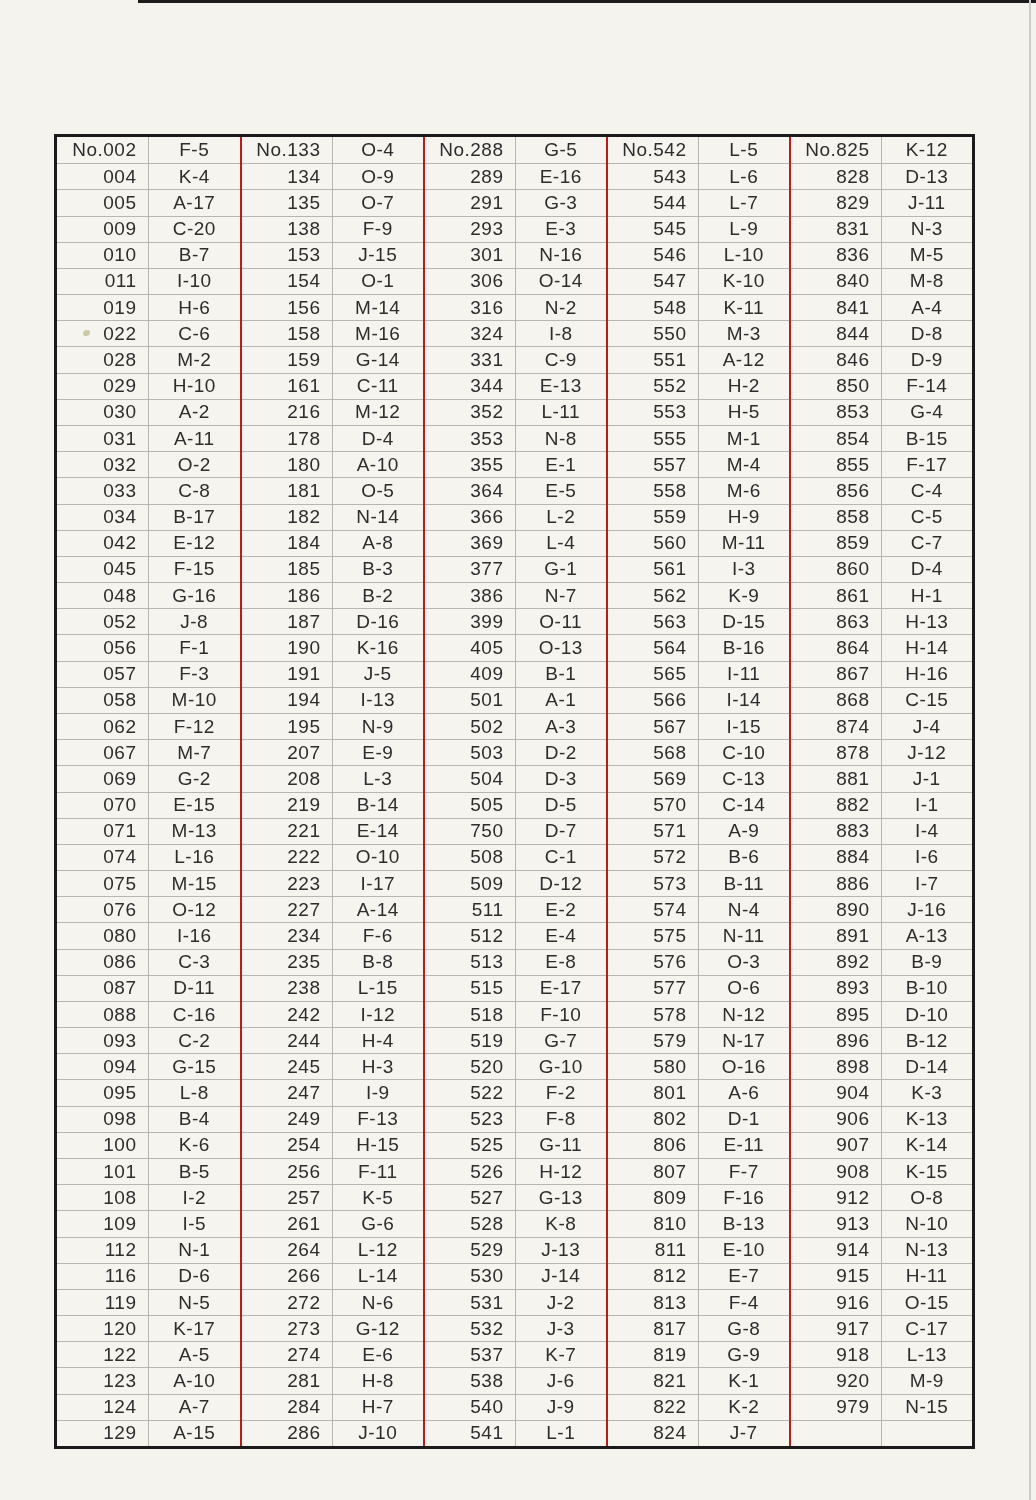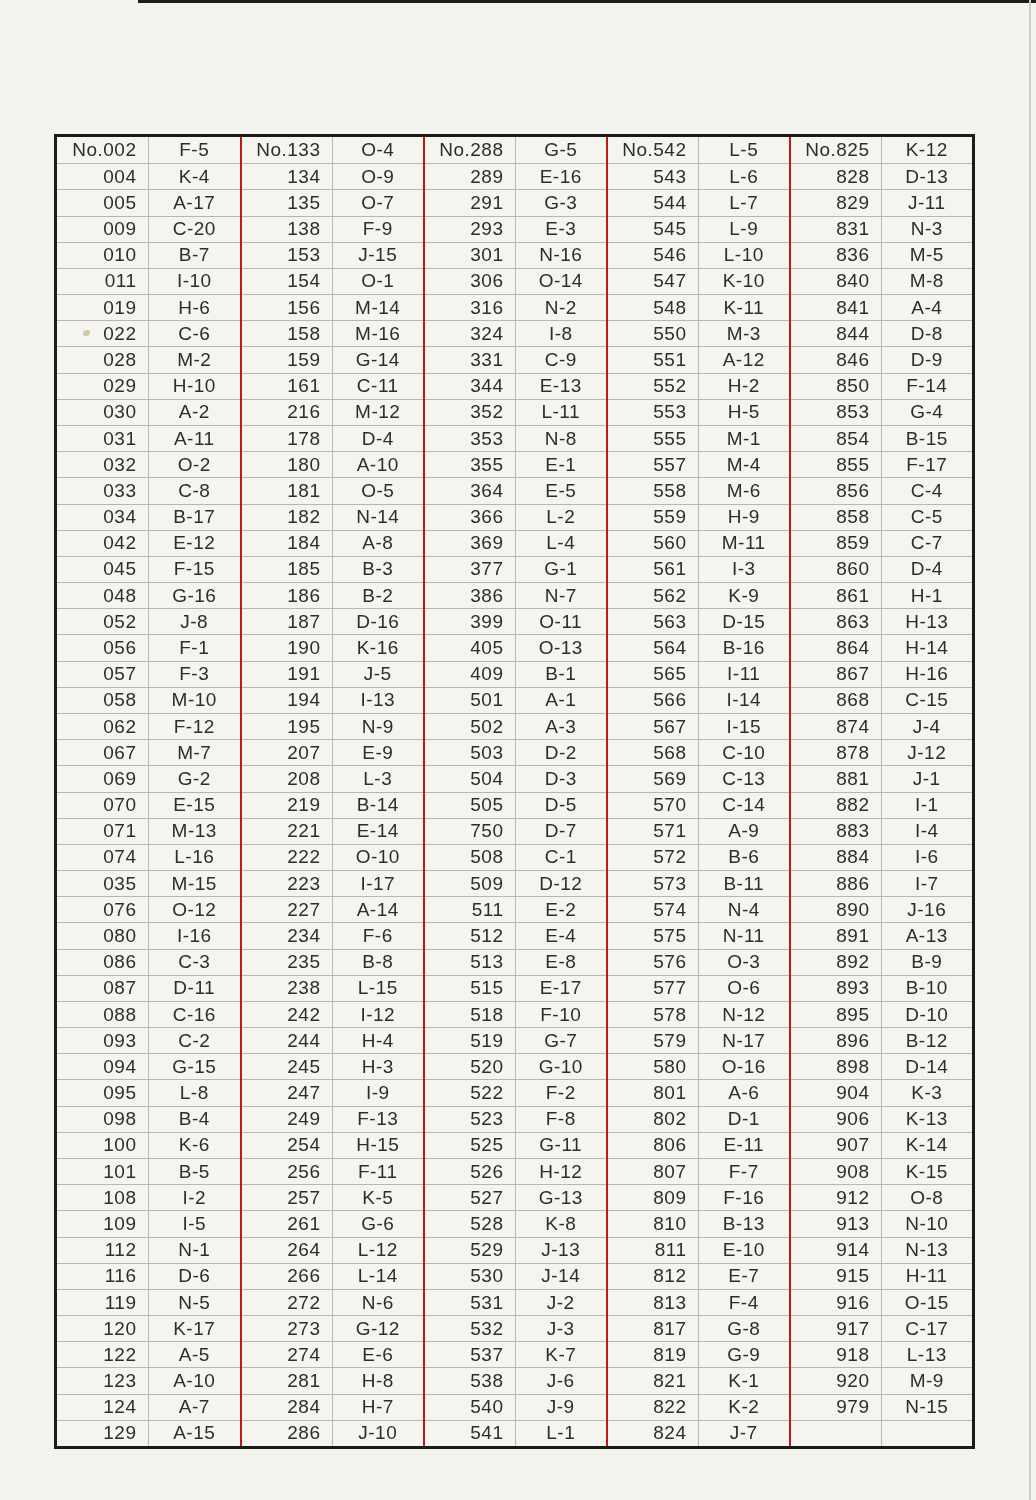--- a/index.html
+++ b/index.html
@@ -217,21 +217,21 @@
         </div>
         <div class="row">
           <span class="cell-no">071</span>
           <span class="cell-code">M-13</span>
         </div>
         <div class="row">
           <span class="cell-no">074</span>
           <span class="cell-code">L-16</span>
         </div>
         <div class="row">
-          <span class="cell-no">035</span>
+          <span class="cell-no">075</span>
           <span class="cell-code">M-15</span>
         </div>
         <div class="row">
           <span class="cell-no">076</span>
           <span class="cell-code">O-12</span>
         </div>
         <div class="row">
           <span class="cell-no">080</span>
           <span class="cell-code">I-16</span>
         </div>

